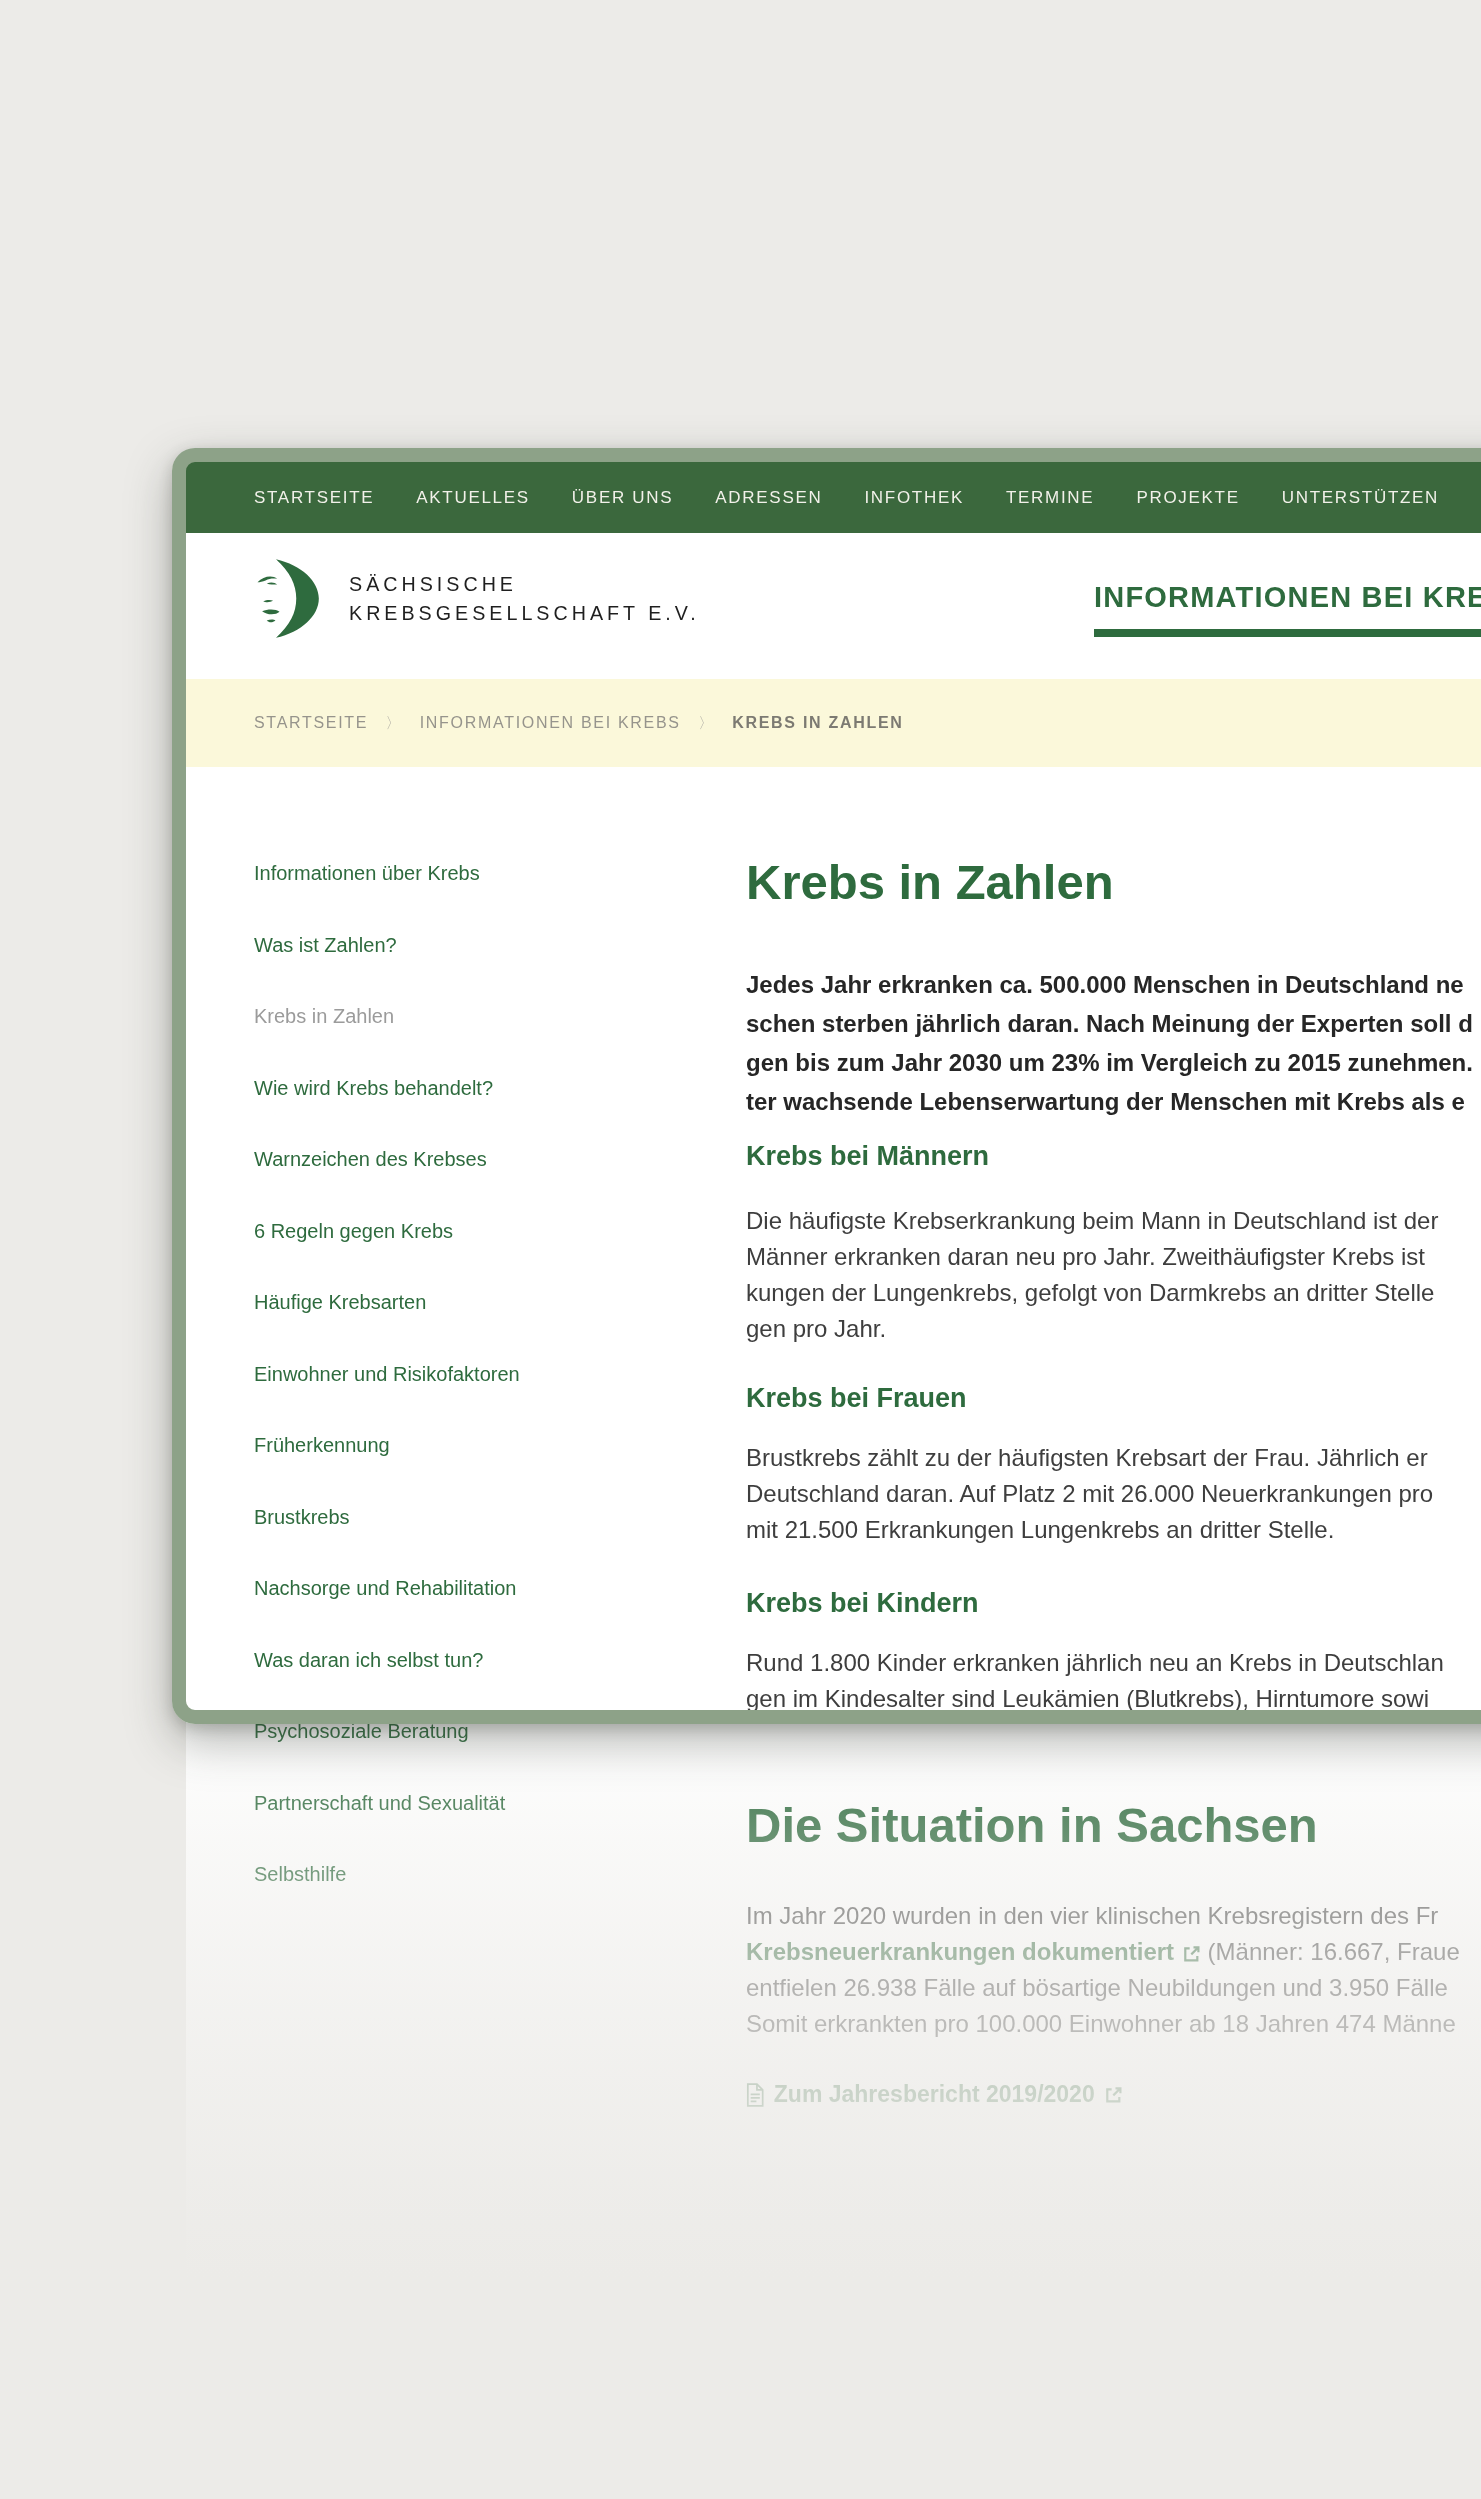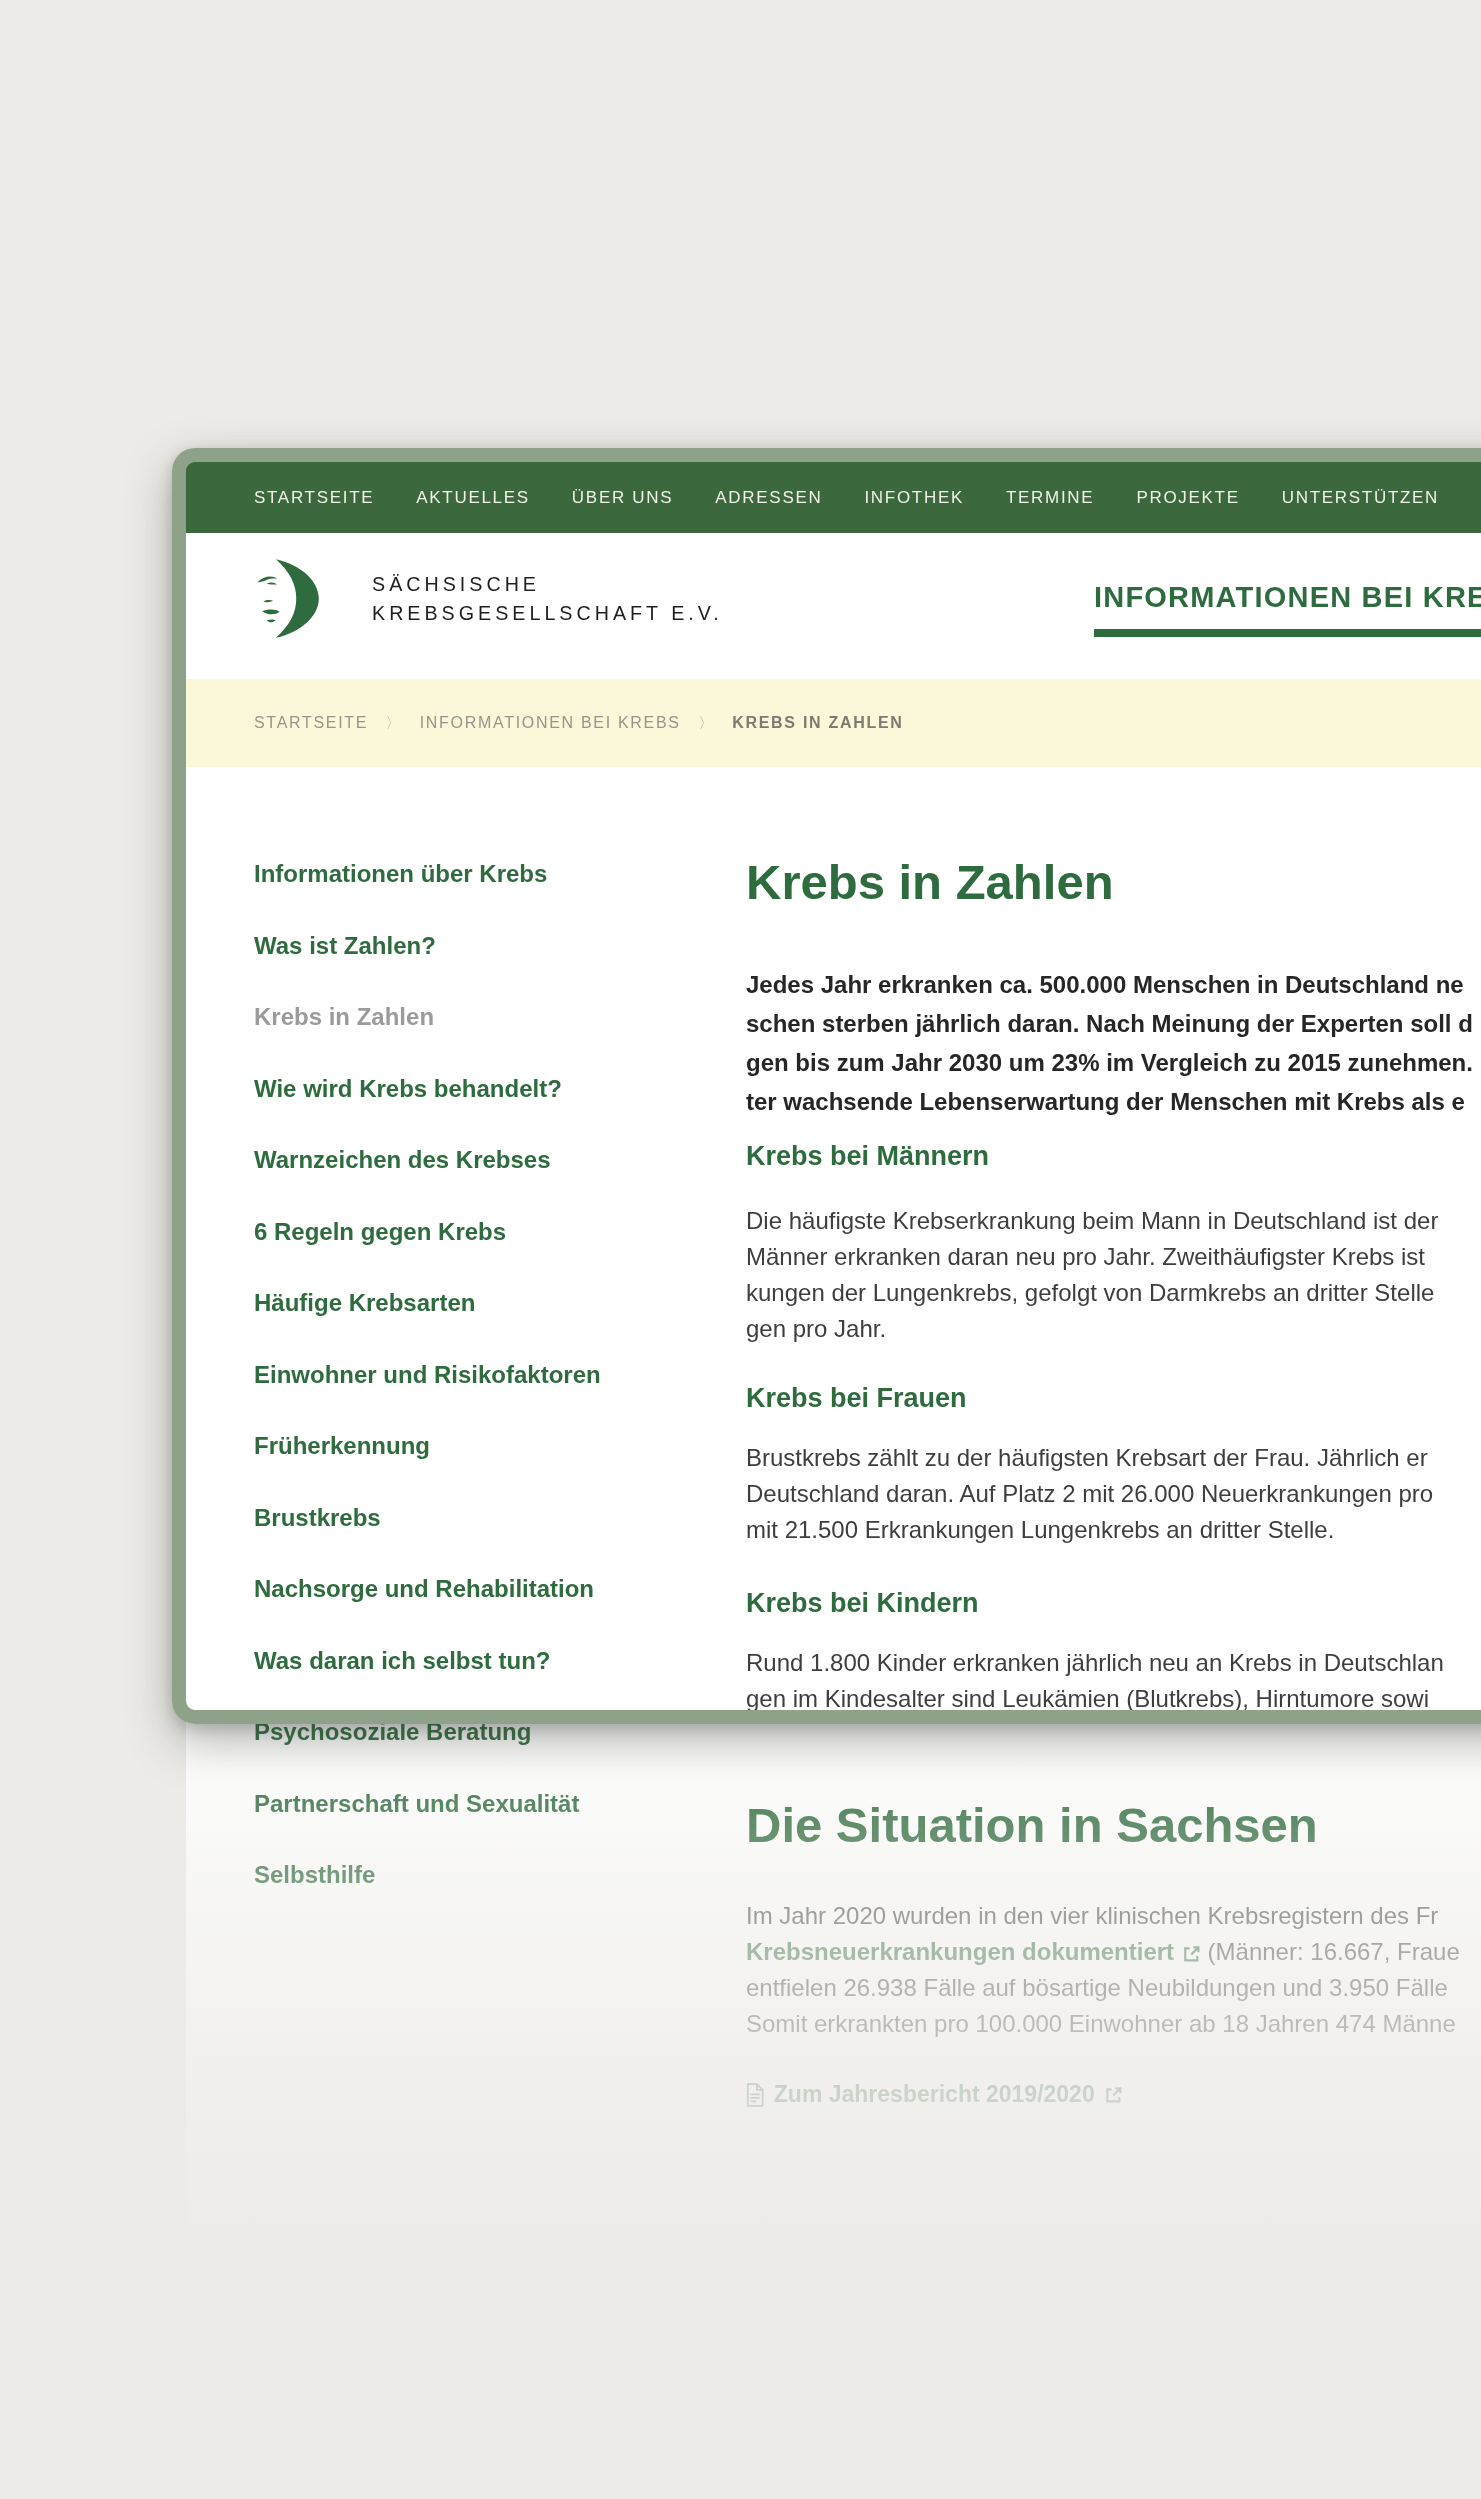--- a/index.html
+++ b/index.html
@@ -50,21 +50,21 @@
     box-sizing:border-box;
   }
   .nav-item{
     color:#f2f1ea;font-size:17px;letter-spacing:1.7px;
     white-space:nowrap;cursor:pointer;
   }
 
   
   .logo-crescent{position:absolute;left:69px;top:96px;width:64px;height:81px;}
   .logo-text{
-    position:absolute;left:186px;top:108px;
+    position:absolute;left:163px;top:108px;
     font-size:19.7px;letter-spacing:4px;color:#1f1f1f;line-height:29px;
     white-space:nowrap;
   }
   .section-heading{
     position:absolute;left:908px;top:119px;
     font-size:29px;font-weight:bold;letter-spacing:1.2px;
     color:#2e6b3e;white-space:nowrap;
   }
   .heading-underline{
     position:absolute;left:908px;top:167px;width:596px;height:8px;
@@ -80,21 +80,21 @@
     font-size:16px;letter-spacing:1.7px;
   }
   .crumb{color:#96948c;white-space:nowrap;cursor:pointer;}
   .crumb-sep{color:#b4b2a8;font-size:15px;}
   .crumb.current{color:#7c7a72;font-weight:bold;cursor:default;}
 
   
   .content{position:absolute;left:0;top:305px;right:0;}
   .sidebar{position:absolute;left:68px;top:94px;width:451px;}
   .side-item{
-    font-size:24px;font-weight:bold;color:#2e6b3e;
+    font-size:20px;font-weight:normal;color:#2e6b3e;
     line-height:25.5px;margin-bottom:46px;white-space:nowrap;cursor:pointer;
   }
   .side-item.active{color:#9b9b9b;cursor:default;}
 
   .main{position:absolute;left:560px;top:0;width:945px;}
   .page-title{
     margin:89px 0 0 0;
     font-size:49px;font-weight:bold;color:#2e6b3e;line-height:52px;
     white-space:nowrap;
   }

